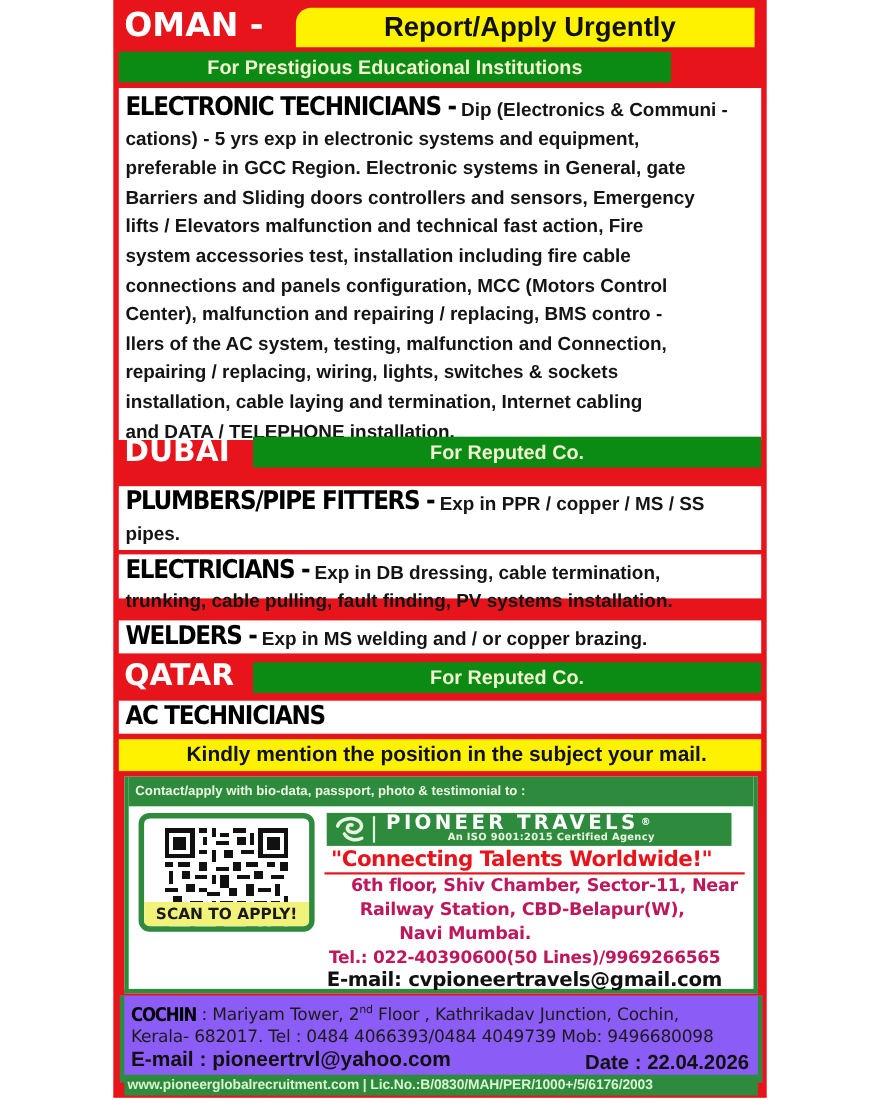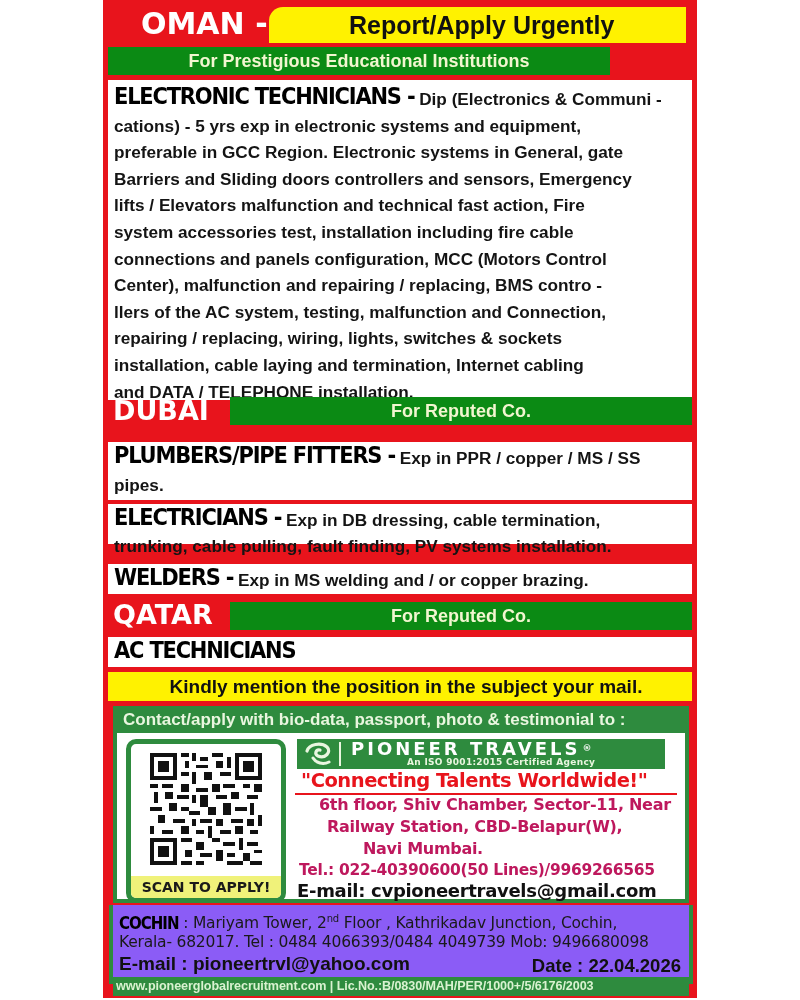--- a/index.html
+++ b/index.html
@@ -11,21 +11,21 @@
     position: absolute; left: 103px; top: 0; width: 594px; height: 998px;
     background: #e8141c; box-sizing: border-box;
   }
   .abs { position: absolute; box-sizing: border-box; }
 
   
   .country {
     color: #ffffff; font-weight: 700; font-family: "DejaVu Sans", sans-serif;
     letter-spacing: 0px;
   }
-  .hdr-country { left: 10px; top: 5px; font-size: 30px; line-height: 38px; margin-left: 28px; }
+  .hdr-country { left: 10px; top: 5px; font-size: 30px; line-height: 38px; }
   .hdr-yellow {
     left: 166px; top: 7px; width: 417px; height: 36px; background: #fff200;
     border-top-left-radius: 14px;
     font-weight: 700; font-size: 25px; color: #111; line-height: 36px;
     padding-left: 80px; font-family: "Liberation Sans", sans-serif;
   }
   .green-bar {
     background: #0b8a14; color: #f2f6d0; font-weight: 700; text-align: center;
   }
   .gb1 { left: 5px; top: 47px; width: 502px; height: 28px; font-size: 18px; line-height: 28px; }
@@ -52,24 +52,24 @@
     text-align: center; font-weight: 700; font-size: 19px; line-height: 29px; color: #111; padding-left: 12px;
   }
 
   
   .contact {
     left: 10px; top: 706px; width: 576px; height: 197px; background: #ffffff;
     border: 4px solid #2e8b3e; border-top: none;
   }
   .contact-head {
     left: 0; top: 0; width: 568px; height: 27px; background: #2e8b3e; color: #e9f6df;
-    font-weight: 700; font-size: 17px; line-height: 27px; padding-left: 6px;
+    font-weight: 700; font-size: 12px; line-height: 27px; padding-left: 6px;
   }
   .qr-card {
-    left: 9px; top: 33px; width: 160px; height: 164px; border: 5px solid #2e8b3e;
+    left: 9px; top: 33px; width: 160px; height: 108px; border: 5px solid #2e8b3e;
     border-radius: 10px; background: #ffffff; overflow: hidden;
   }
   .qr { left: 19px; top: 6px; width: 112px; height: 118px; }
   .scan-label {
     left: 0; bottom: 0; width: 150px; height: 22px; background: #f0f27a;
     font-weight: 900; font-size: 14px; line-height: 22px; text-align: center; color: #1a1a1a;
     font-family: "DejaVu Sans", sans-serif;
   }
   .pt-banner {
     left: 180px; top: 33px; width: 368px; height: 30px; background: #2e8b3e;

